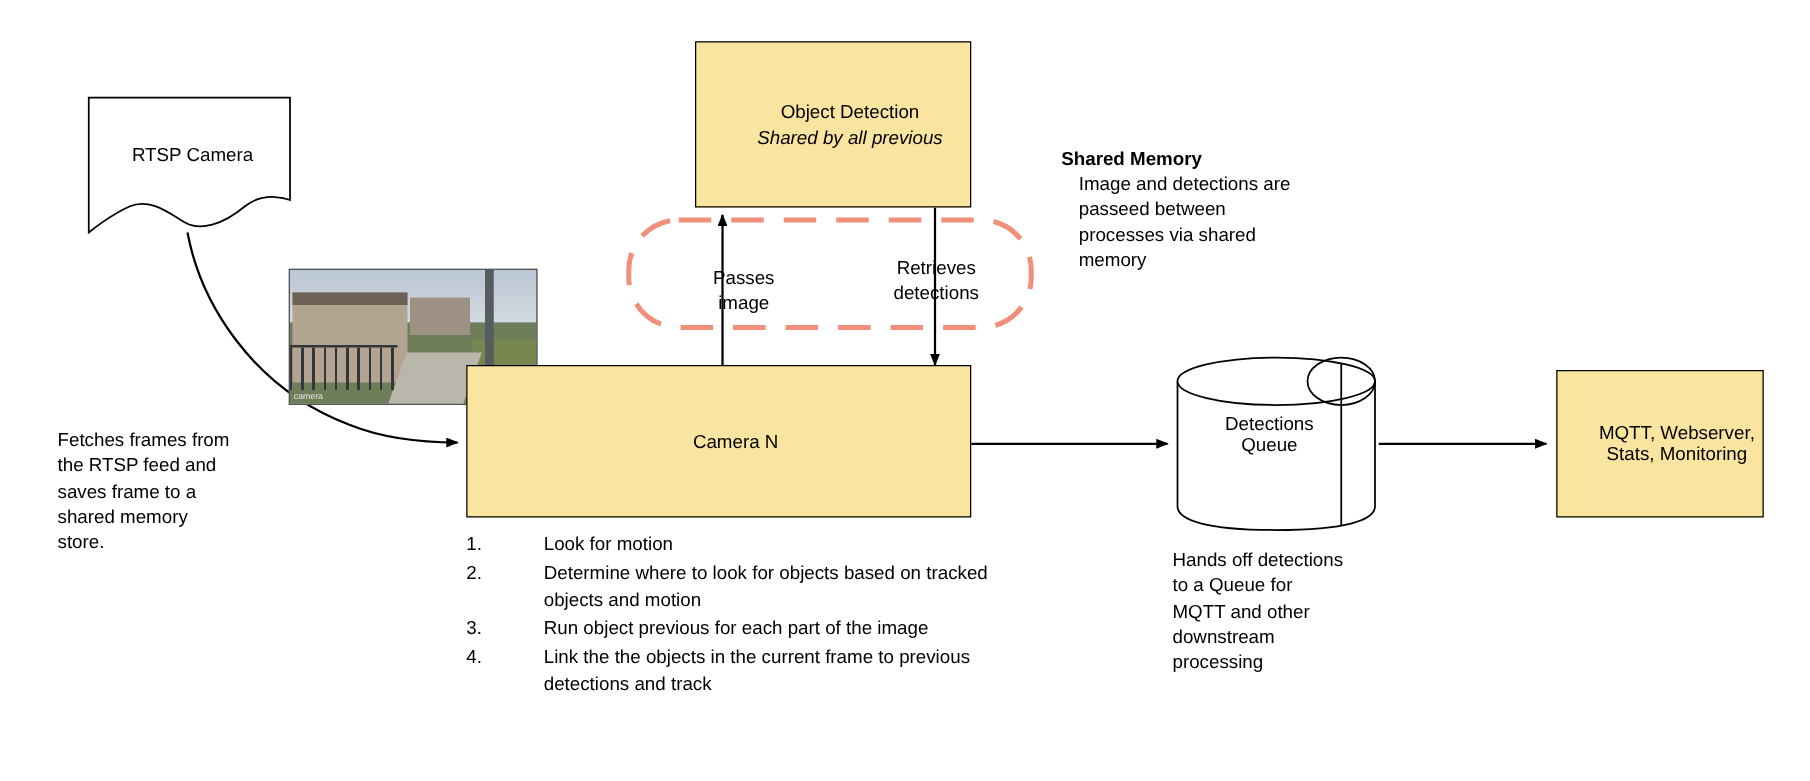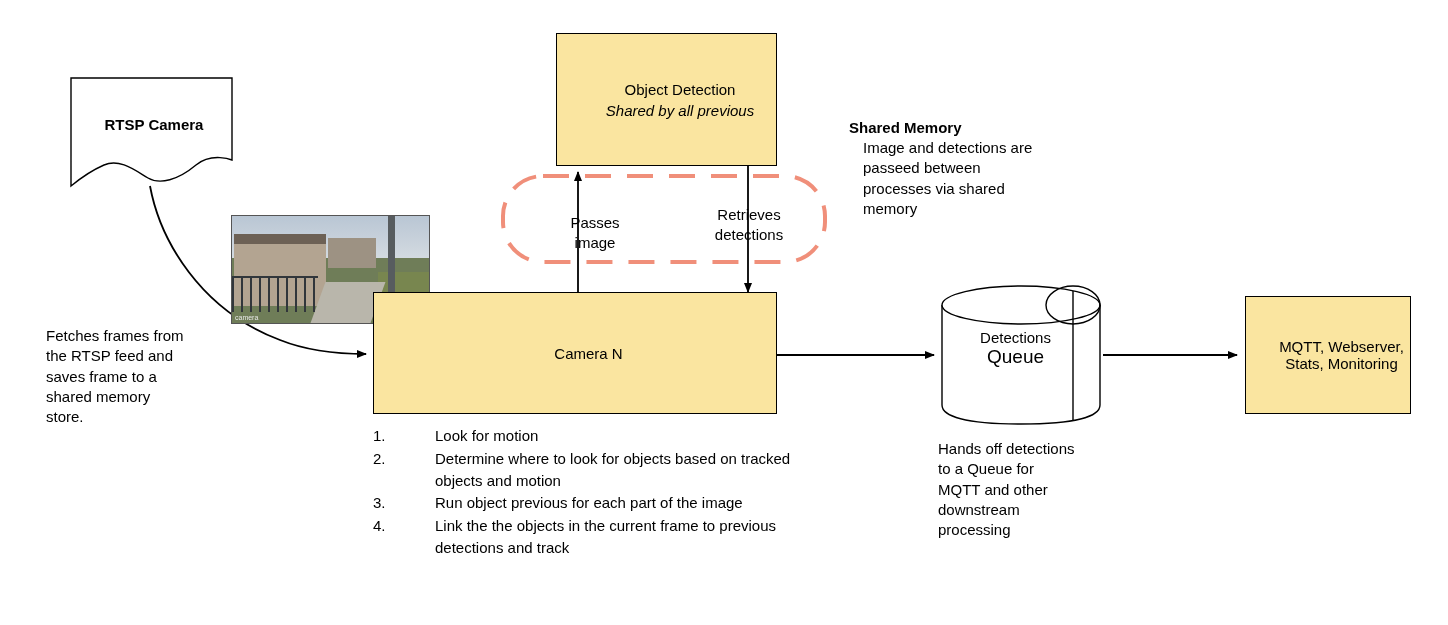--- a/index.html
+++ b/index.html
@@ -63,21 +63,20 @@
   .doc-label {
     position: absolute;
     left: 0;
     top: 0;
     width: 168px;
     height: 95px;
     display: flex;
     align-items: center;
     justify-content: center;
     font-size: 15px;
-    font-weight: bold;
   }
   
   .thumb {
     position: absolute;
     left: 231px;
     top: 215px;
     width: 197px;
     height: 107px;
     border: 1px solid #555;
     overflow: hidden;
@@ -194,40 +193,40 @@
     <div style="font-size:15px;">Object Detection</div>
     <div class="italic" style="font-size:15px; margin-top:4px;">Shared by all previous</div>
   </div>
 
   <div class="node box center-text" style="left:373px; top:292px; width:404px; height:122px;">
     <div style="font-size:15px;">Camera N</div>
   </div>
 
   <div class="node center-text" style="left:942px; top:325px; width:120px; height:46px;">
     <div style="font-size:15px;">Detections</div>
-    <div style="font-size:19px;">Queue</div>
+    <div style="font-size:15px;">Queue</div>
   </div>
 
   <div class="node box center-text" style="left:1245px; top:296px; width:166px; height:118px;">
     <div style="font-size:15px;">MQTT, Webserver,</div>
     <div style="font-size:15px;">Stats, Monitoring</div>
   </div>
 
   <div class="label" style="left:694px; top:205px; width:110px; text-align:center;">Retrieves
 detections</div>
   <div class="label" style="left:540px; top:213px; width:110px; text-align:center;">Passes
 image</div>
 
   <div class="label bold" style="left:849px; top:118px; width:230px;">Shared Memory</div>
   <div class="label" style="left:849px; top:138px; width:230px;margin-left:14px;">Image and detections are
 passeed between
 processes via shared
 memory</div>
 
-  <div class="label" style="left:46px; top:326px; width:200px;">Fetches frames from
+  <div class="label" style="left:46px; top:343px; width:200px;">Fetches frames from
 the RTSP feed and
 saves frame to a
 shared memory
 store.</div>
 
   <div class="label" style="left:938px; top:439px; width:200px;">Hands off detections
 to a Queue for
 MQTT and other
 downstream
 processing</div>

